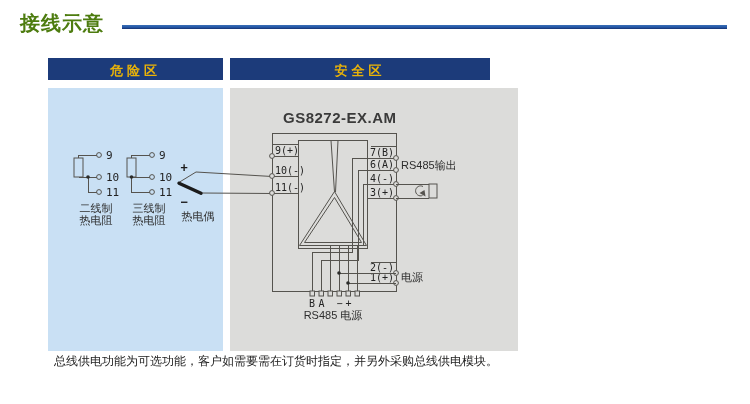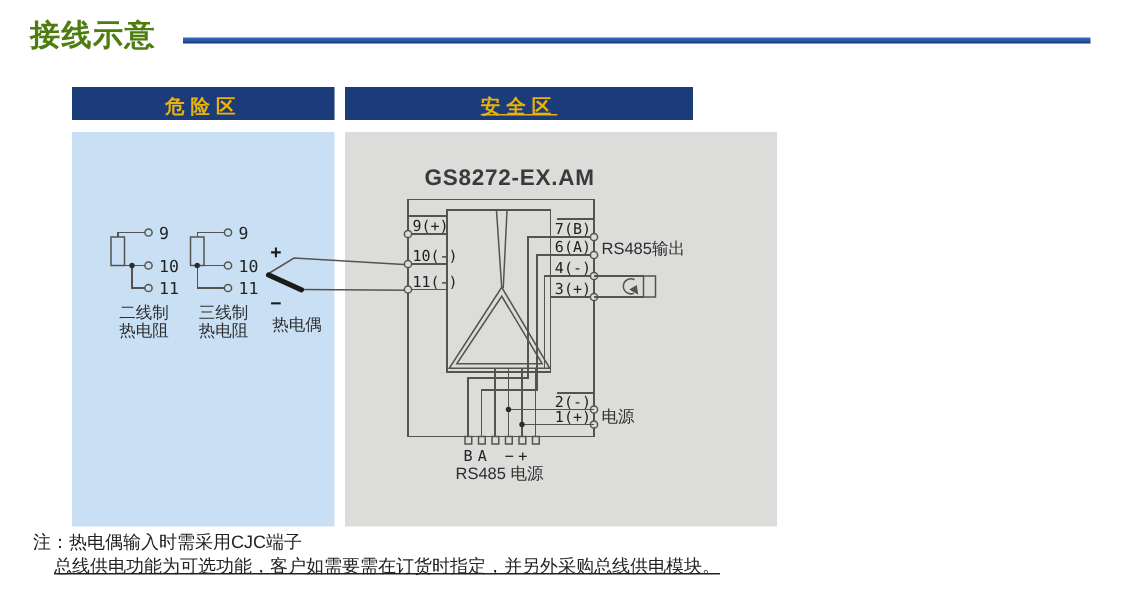--- a/index.html
+++ b/index.html
@@ -6,27 +6,27 @@
   body{width:750px;height:404px;position:relative;background:#ffffff;
        font-family:"Liberation Sans",sans-serif;overflow:hidden;}
   .page-title{position:absolute;left:20px;top:10px;font-size:20px;font-weight:bold;
        color:#4d7c0f;letter-spacing:1px;}
   .title-line{position:absolute;left:122px;top:25px;width:605px;height:4px;
        background:linear-gradient(180deg,#3a6fb5 0%,#2458a8 55%,#16316e 100%);}
   .zone-bar{position:absolute;top:58px;height:22px;background:#1c3b7a;color:#eab308;
        font-size:13px;font-weight:bold;display:flex;align-items:flex-end;justify-content:center;
        letter-spacing:4px;}
   #bar-hazard{left:48px;width:175px;}
-  #bar-safe{left:230px;width:232px;text-decoration:underline;}
+  #bar-safe{left:230px;width:260px;}
   .zone-body{position:absolute;top:88px;height:263px;}
   #body-hazard{left:48px;width:175px;background:#c9e0f4;}
   #body-safe{left:230px;width:288px;background:#dcdcda;}
   #diagram{position:absolute;left:0;top:0;}
   .notes{position:absolute;left:22px;top:353px;font-size:12px;color:#222;line-height:16px;}
-  .notes .indent{margin-left:14px;text-decoration:underline;}
+  .notes .indent{margin-left:32px;}
   
   .wire{stroke:#55534e;stroke-width:1;fill:none;shape-rendering:crispEdges;}
   .diagl{stroke:#55534e;stroke-width:1;fill:none;}
   .thick{stroke:#1b1b1b;stroke-width:3.4;fill:none;stroke-linecap:round;}
   .term-h{fill:#c9e0f4;stroke:#55534e;stroke-width:1;}
   .term-s{fill:#dcdcda;stroke:#55534e;stroke-width:1;}
   .dot{fill:#2c2c2a;stroke:none;}
   .t-mono{font-family:"DejaVu Sans Mono",monospace;font-size:10px;fill:#222;}
   .t-num{font-family:"DejaVu Sans Mono",monospace;font-size:11px;fill:#222;}
   .t-cn{font-family:"Liberation Sans",sans-serif;font-size:11px;fill:#2e2e2e;}
@@ -174,17 +174,14 @@
       <path class="wire" d="M396,184 H429"></path>
       <path class="wire" d="M396,198 H429"></path>
       <rect class="diagl" x="429" y="184" width="8" height="14"></rect>
       <path class="diagl" d="M423,186.5 a5,5 0 1 0 -0.5,9"></path>
       <polygon points="419.5,193 425.5,196.5 424.5,190" fill="#55534e"></polygon>
     </g>
   </g>
 </svg>
 
 <div class="notes">
-  <div>
-    <span>注：</span><span>热电偶输入时需采用CJC端子</span>
-  </div>
   <div class="indent">总线供电功能为可选功能，客户如需要需在订货时指定，并另外采购总线供电模块。</div>
 </div>
 
 </body></html>

